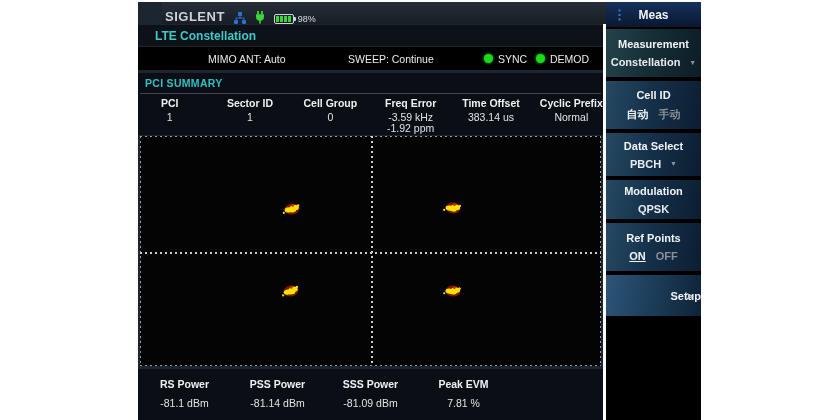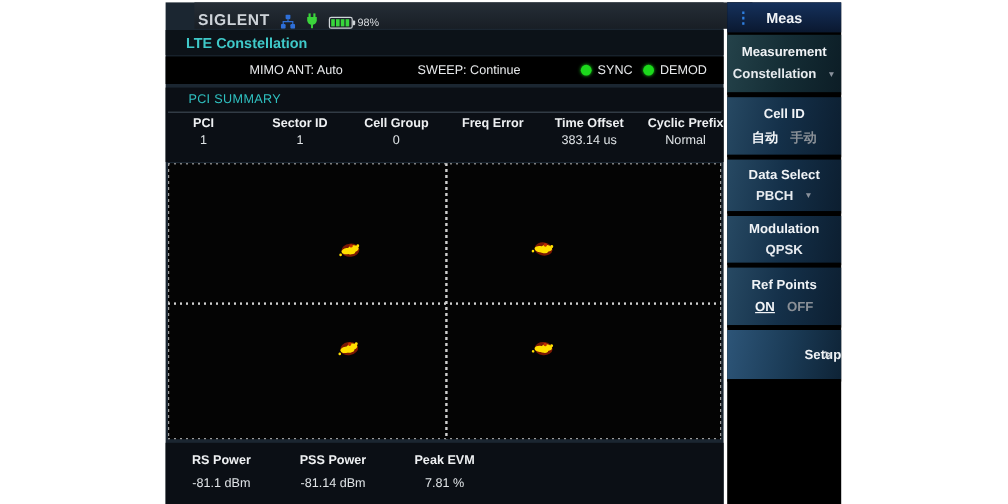--- a/index.html
+++ b/index.html
@@ -25,21 +25,21 @@
   .battery-text{margin-left:4px;color:#d8dcdf;font-size:9px;}
 
   .titlebar{top:23px;height:21px;background:#0c1218;display:flex;align-items:center;padding-left:17px;box-sizing:border-box;}
   .titlebar span{color:#3fc9c9;font-size:12px;font-weight:700;}
 
   .statusbar{top:45px;height:23px;background:#000000;}
   .statusbar .st{position:absolute;top:0;height:23px;display:flex;align-items:center;color:#e8eaec;font-size:10.5px;}
   .dot{width:9px;height:9px;border-radius:50%;background:#1cd91c;box-shadow:0 0 3px #1cd91c;margin-right:5px;}
 
   .pci-panel{top:71px;height:62px;background:#0b0f15;}
-  .pci-title{position:absolute;top:4px;left:19px;color:#2fc0c0;font-size:10.5px;font-weight:400;letter-spacing:.3px;}
+  .pci-title{position:absolute;top:4px;left:7px;color:#2fc0c0;font-size:10.5px;font-weight:700;letter-spacing:.3px;}
   .pci-sep{position:absolute;top:20px;left:2px;right:2px;height:1px;background:#3c4752;}
   .pci-grid{position:absolute;top:24px;left:0;right:0;display:grid;grid-template-columns:repeat(6,1fr);text-align:center;gap:17px;}
   .pci-grid .hd{color:#eef0f2;font-size:10.5px;font-weight:600;}
   .pci-grid .vl{color:#dfe3e6;font-size:10.5px;margin-top:3px;line-height:11px;}
 
   .plot{top:134px;left:2px;width:461px;height:230px;background:#040404;}
   .dash-h{position:absolute;height:1px;background:repeating-linear-gradient(90deg,#9b9b9b 0 2px,transparent 2px 5px);}
   .dash-v{position:absolute;width:1px;background:repeating-linear-gradient(180deg,#9b9b9b 0 2px,transparent 2px 5px);}
   .dash-h.mid{height:2px;background:repeating-linear-gradient(90deg,#cfcfcf 0 2px,transparent 2px 5px);}
   .dash-v.mid{width:2px;background:repeating-linear-gradient(180deg,#cfcfcf 0 2px,transparent 2px 5px);}
@@ -139,20 +139,24 @@
             </div>
           </div>
           <div>
             <div class="hd">Cell Group</div>
             <div class="vl">
               <div>0</div>
             </div>
           </div>
           <div>
             <div class="hd">Freq Error</div>
+            <div class="vl">
+              <div>-3.59 kHz</div>
+              <div>-1.92 ppm</div>
+            </div>
           </div>
           <div>
             <div class="hd">Time Offset</div>
             <div class="vl">
               <div>383.14 us</div>
             </div>
           </div>
           <div>
             <div class="hd">Cyclic Prefix</div>
             <div class="vl">
@@ -210,20 +214,24 @@
     <div class="panel metrics" id="metrics">
         <div class="cell">
           <div class="hd">RS Power</div>
           <div class="vl">-81.1 dBm</div>
         </div>
         <div class="cell">
           <div class="hd">PSS Power</div>
           <div class="vl">-81.14 dBm</div>
         </div>
         <div class="cell">
+          <div class="hd">SSS Power</div>
+          <div class="vl">-81.09 dBm</div>
+        </div>
+        <div class="cell">
           <div class="hd">Peak EVM</div>
           <div class="vl">7.81 %</div>
         </div>
       </div>
   </div>
 
   <div class="sidebar">
     <div class="sb-header">
       <span class="dots">⋮</span>
       <span class="hd-label">Meas</span>

